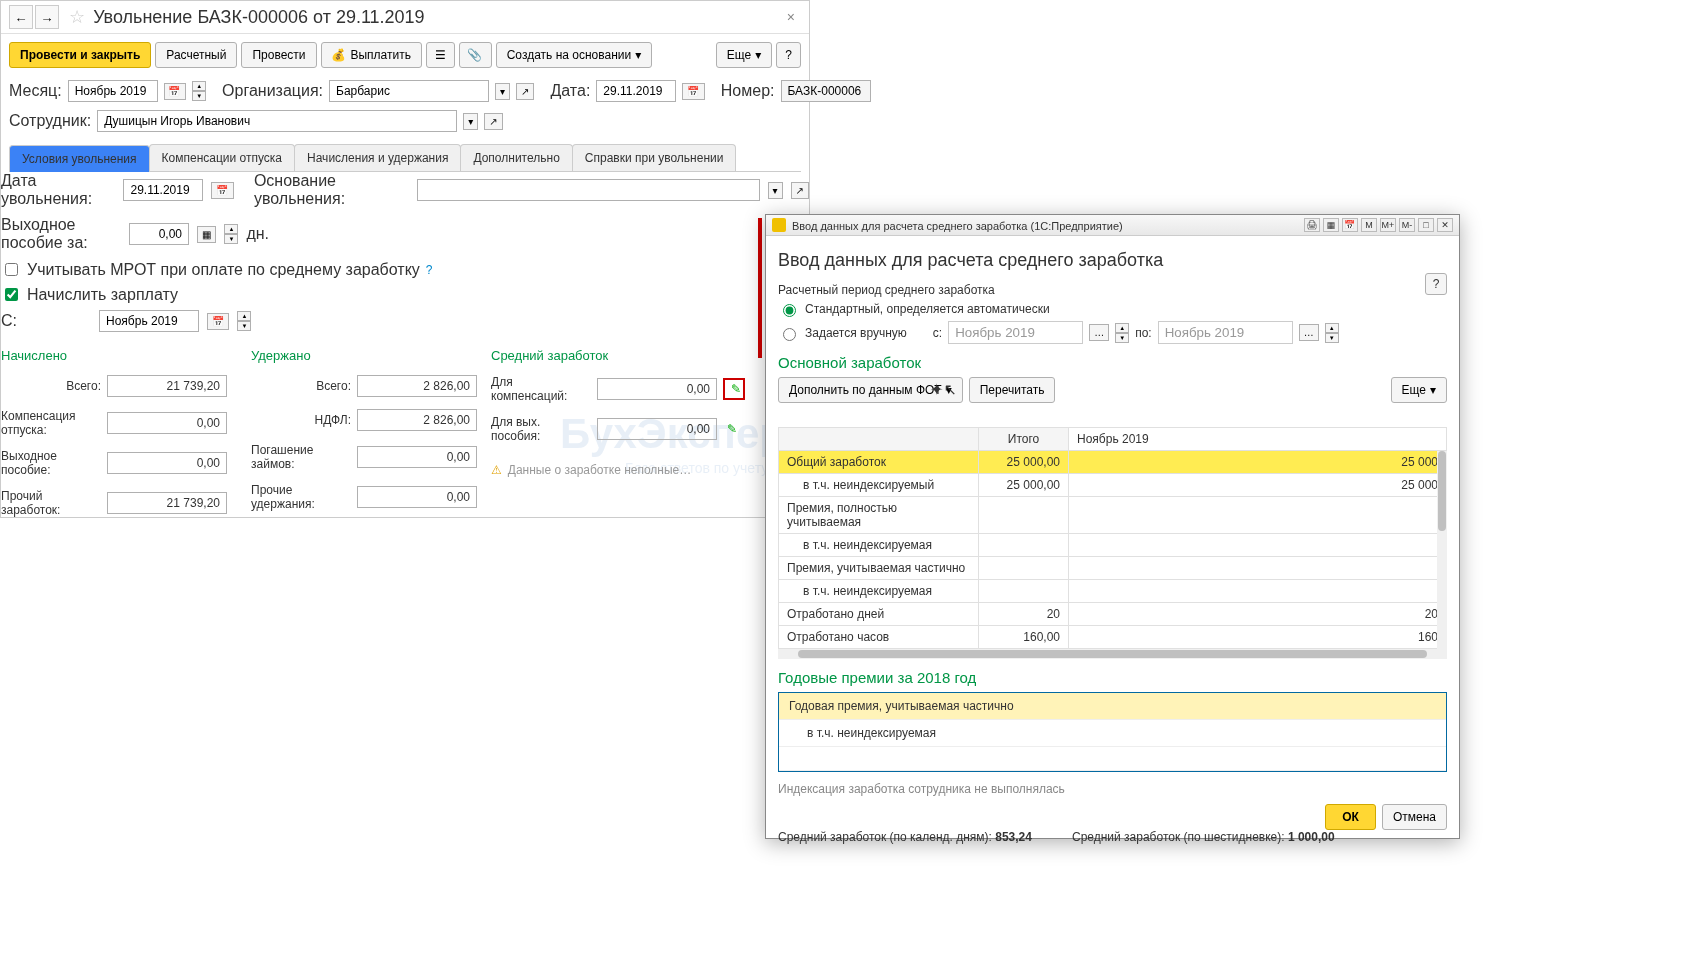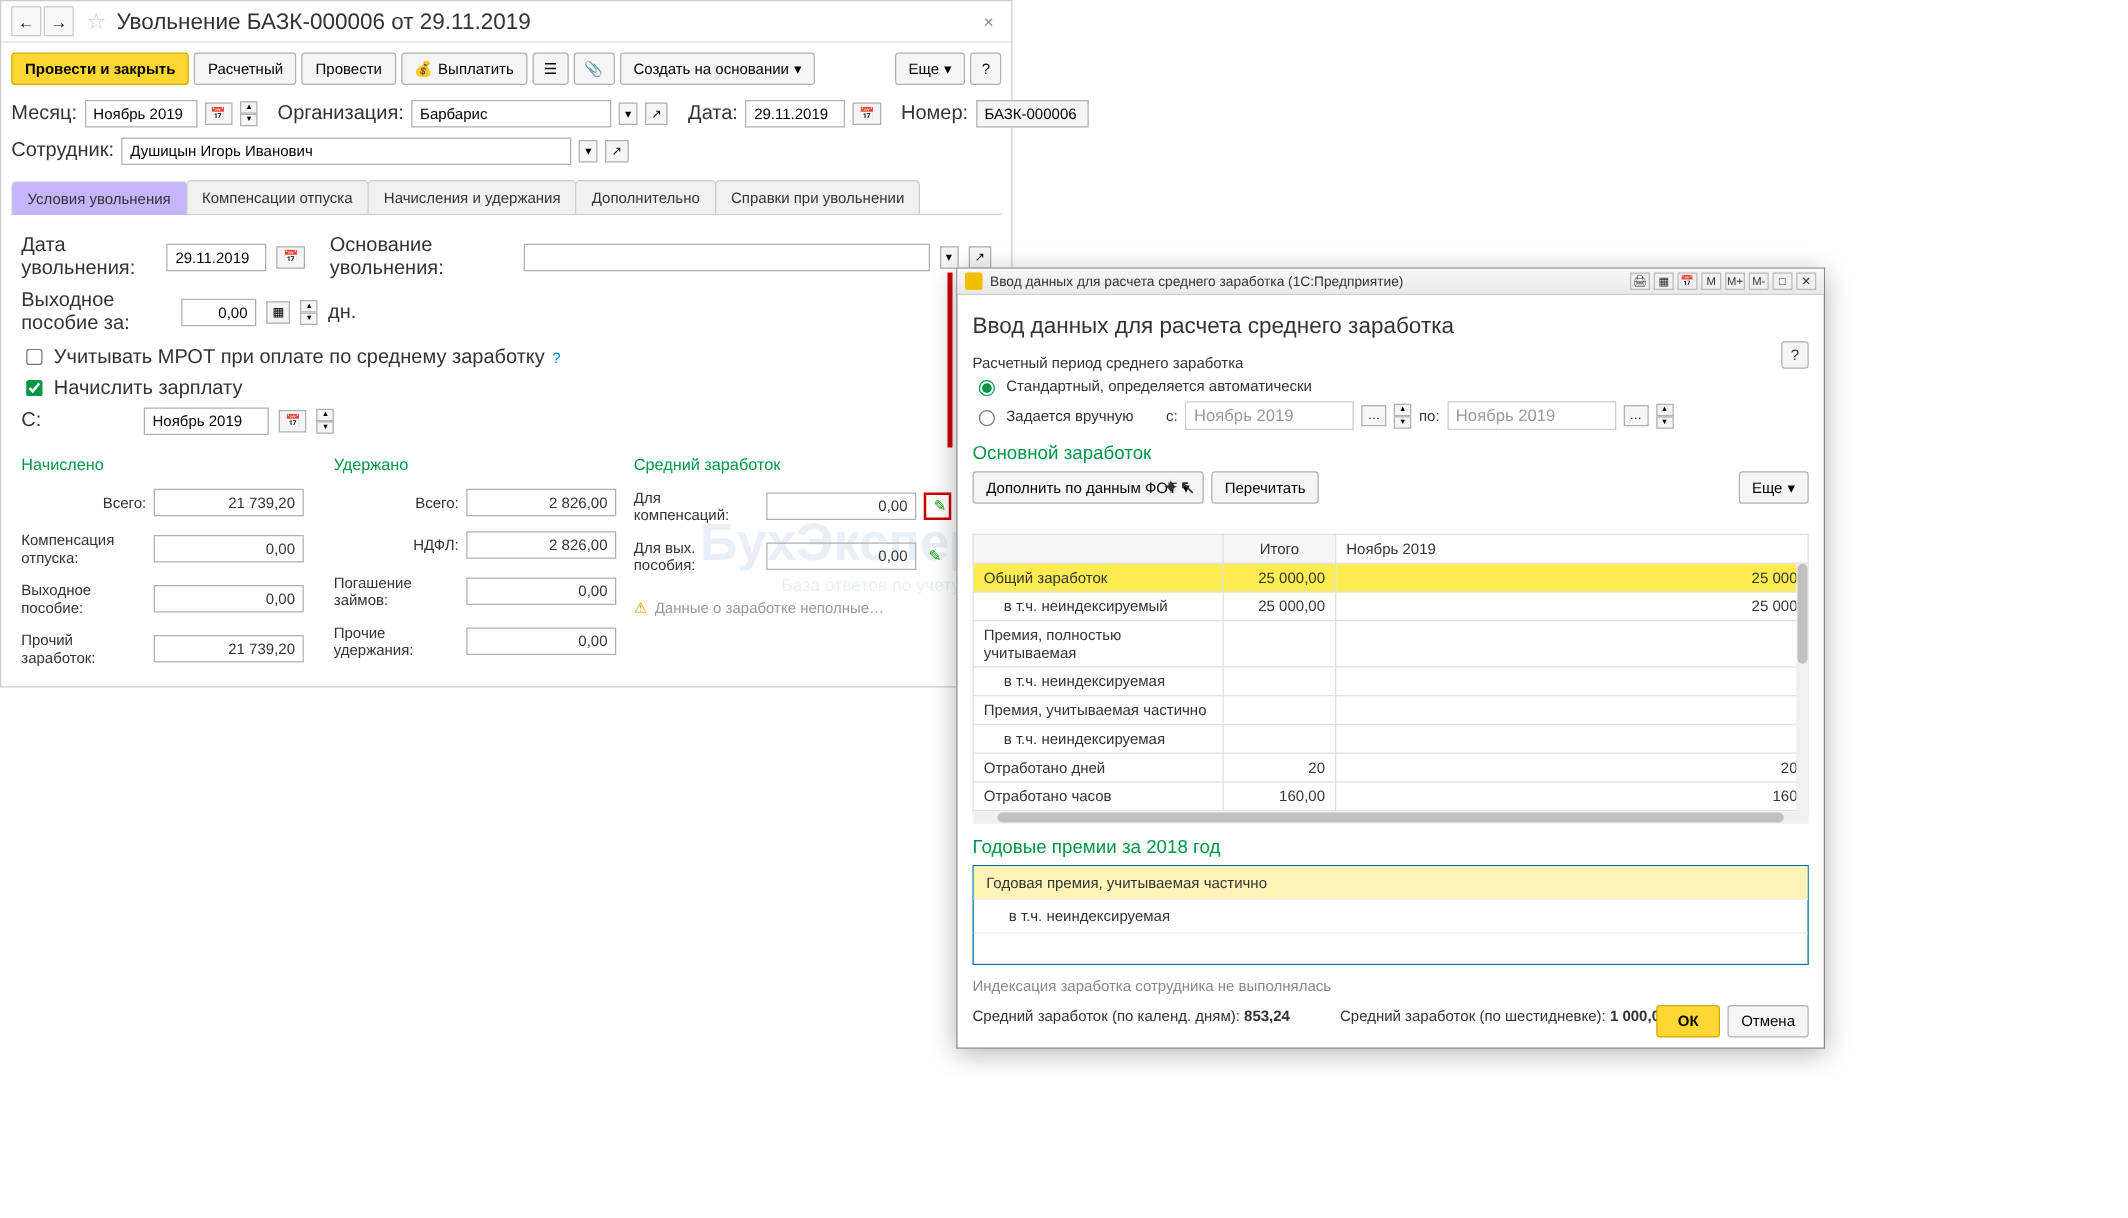--- a/index.html
+++ b/index.html
@@ -22,23 +22,23 @@
 .form-row { display: flex; align-items: center; padding: 4px 8px; gap: 6px; }
 .label { font-size: 16px; color: #333; }
 .fld { border: 1px solid #b0b0b0; padding: 3px 6px; font-size: 12px; background: #fff; }
 .fld-ro { background: #f5f5f5; }
 .icon-btn { border: 1px solid #b0b0b0; background: #f5f5f5; padding: 2px 4px; cursor: pointer; font-size: 10px; }
 .spin { display: inline-flex; flex-direction: column; }
 .spin button { border: 1px solid #b0b0b0; background: #f5f5f5; font-size: 6px; padding: 0 3px; height: 10px; line-height: 6px; }
 
 .tabs { display: flex; border-bottom: 1px solid #ccc; margin: 8px 8px 0; }
 .tab { padding: 6px 12px; border: 1px solid #ccc; border-bottom: none; background: #f0f0f0; cursor: pointer; font-size: 12px; margin-right: -1px; border-radius: 4px 4px 0 0; }
-.tab.active { background: #c4b5fd; position: relative; top: 1px; }
-
-.tab-content { padding: 16px; }
+.tab.active { background: #3b82f6; position: relative; top: 1px; }
+
+.tab-content { padding: 0; }
 .field-group { display: flex; align-items: center; gap: 8px; margin-bottom: 8px; }
 .field-group .label { min-width: 90px; }
 .checkbox-row { display: flex; align-items: center; gap: 6px; margin: 6px 0; }
 
 .section-headers { display: flex; margin-top: 16px; }
 .section-header { color: #009646; font-size: 13px; }
 .sh1 { width: 250px; }
 .sh2 { width: 240px; }
 .sh3 { }
 
@@ -90,21 +90,21 @@
 .scroll-h .thumb { position: absolute; height: 8px; top: 1px; left: 20px; right: 20px; background: #c0c0c0; border-radius: 4px; }
 
 .annual-box { border: 1px solid #0369a1; margin-top: 0; }
 .annual-row { padding: 6px 10px; border-bottom: 1px solid #eee; }
 .annual-row.hl { background: #fff3b8; }
 .annual-row.indent { padding-left: 28px; }
 .annual-row.empty { height: 24px; }
 
 .info-grey { color: #888; margin: 10px 0; }
 .avg-row { display: flex; gap: 40px; margin: 10px 0; }
-.avg-item { font-size: 12px; }
+.avg-item { font-size: 12px; margin-top: 24px; }
 .avg-item b { color: #333; }
 
 .dlg-footer { position: absolute; bottom: 8px; right: 12px; display: flex; gap: 6px; }
 .btn-ok { background: #ffd733; border-color: #d0a800; font-weight: bold; padding: 5px 16px; }
 
 .help-q { border: 1px solid #b0b0b0; border-radius: 3px; width: 22px; height: 22px; display: flex; align-items: center; justify-content: center; background: #f5f5f5; cursor: pointer; position: absolute; right: 12px; top: 58px; }
 
 .red-line { position: absolute; background: #c00; }
 .rl1 { left: 758px; top: 218px; width: 4px; height: 140px; }
 

